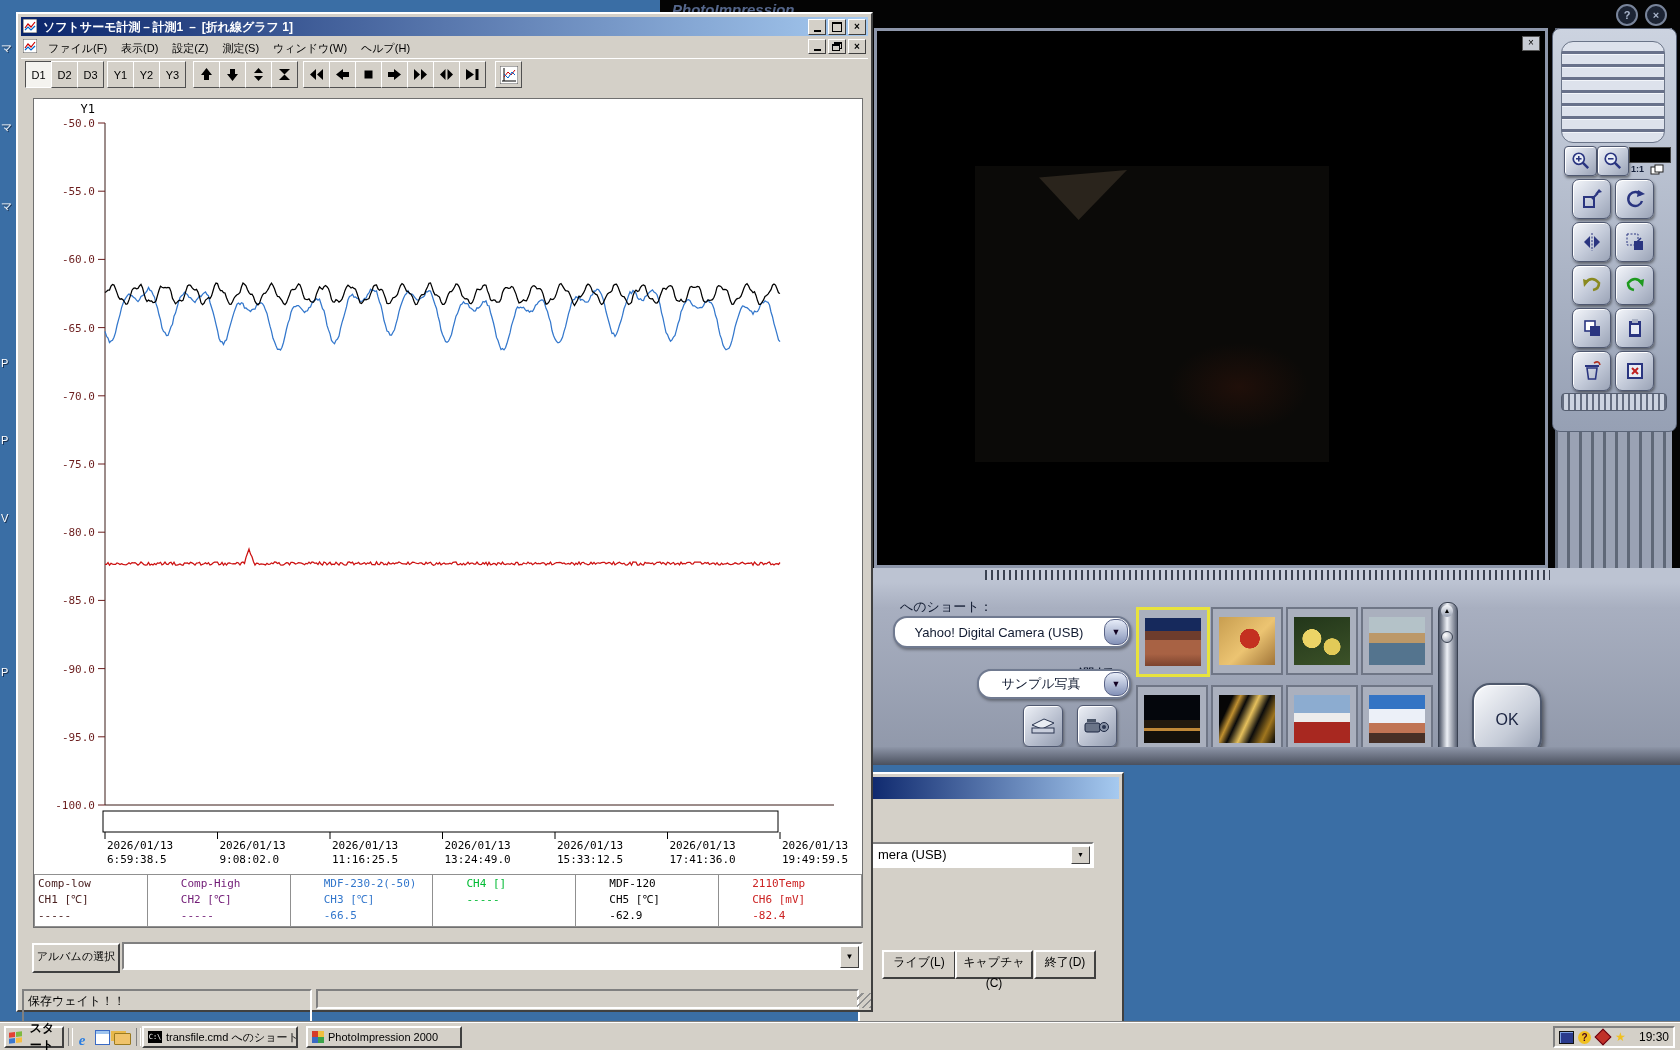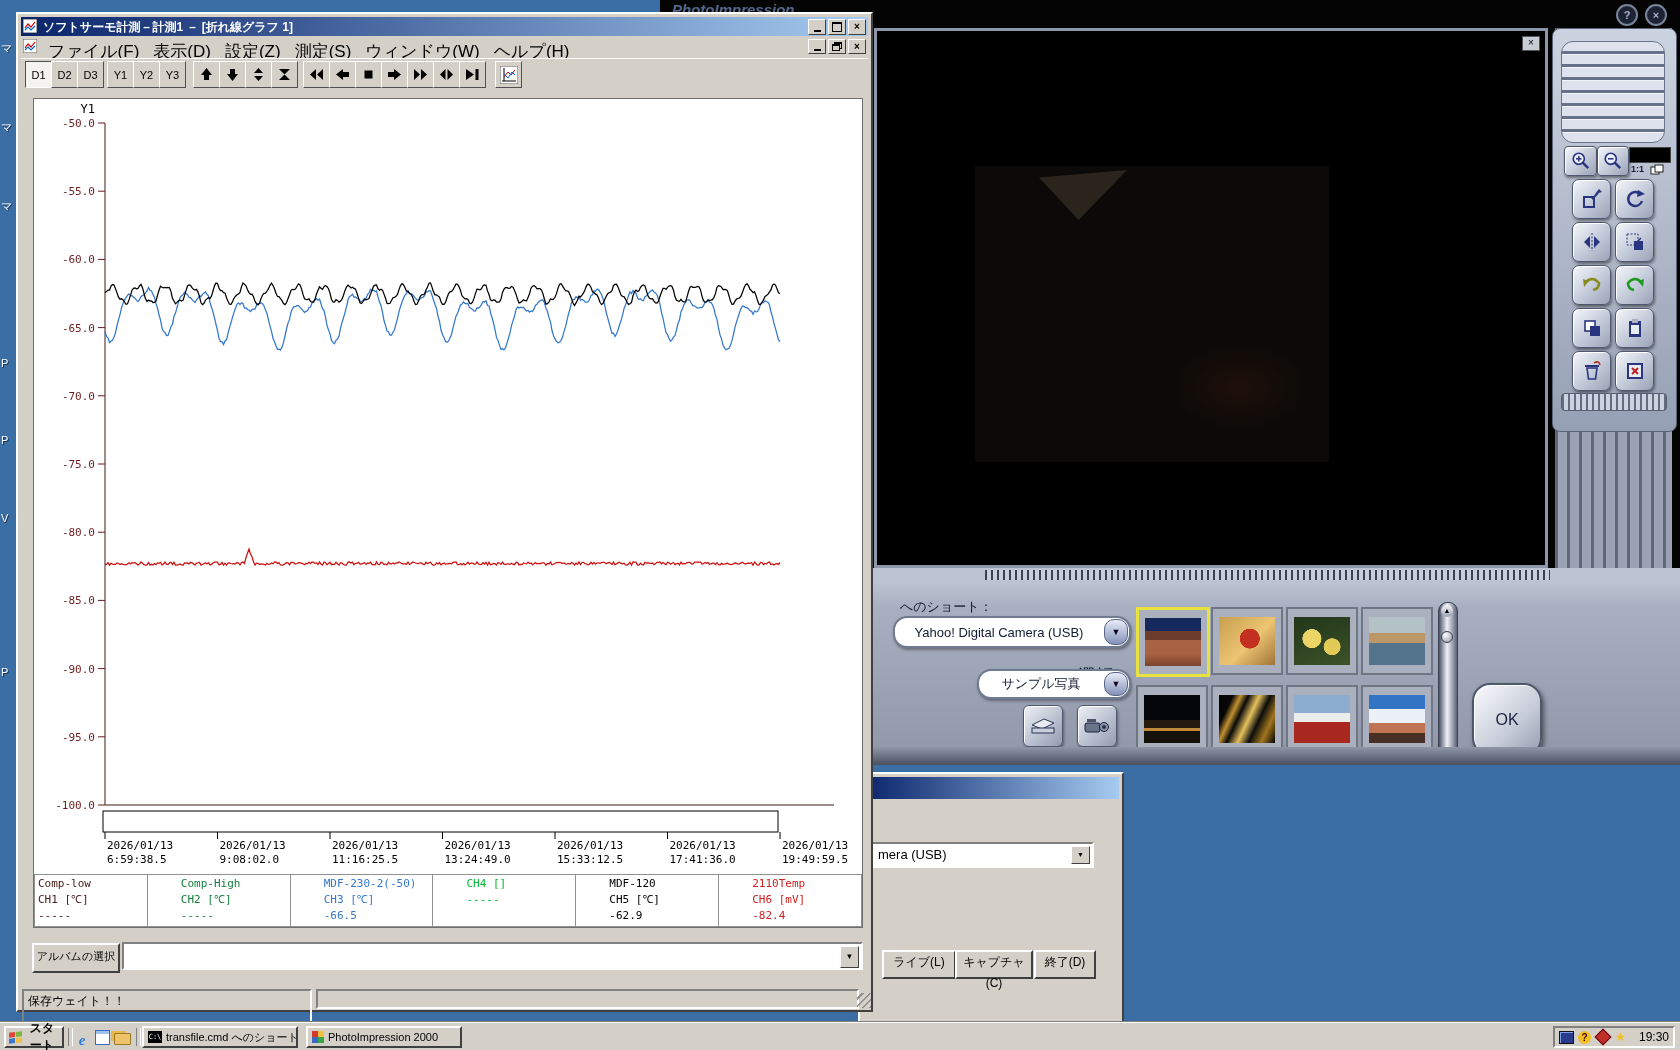--- a/index.html
+++ b/index.html
@@ -14,21 +14,21 @@
     border:1px solid;border-color:#ffffff #505050 #505050 #ffffff;
     display:flex;align-items:center;justify-content:center;font-size:11px;
     font-family:"Liberation Sans",sans-serif;}
   .tb-btn.active{border-color:#505050 #ffffff #ffffff #505050;background:#f4f3ef;}
   .cap-btn{width:16px;height:14px;margin-left:2px;background:#d4d0c8;
     border:1px solid;border-color:#ffffff #404040 #404040 #ffffff;
     display:inline-flex;align-items:center;justify-content:center;
     font-size:10px;line-height:10px;font-weight:bold;color:#000;}
   .titlebar{background:linear-gradient(90deg,#0a246a,#a6caf0);color:#fff;
     font-size:12px;font-weight:bold;display:flex;align-items:center;}
-  .menu-item{display:inline-block;padding:2px 7px 1px 7px;font-size:17px;color:#000;}
+  .menu-item{display:inline-block;padding:2px 7px 1px 7px;font-size:11px;color:#000;}
   
   .g-min{display:inline-block;width:7px;height:7px;border-bottom:2px solid #000;}
   .g-max{display:inline-block;width:8px;height:7px;border:1px solid #000;border-top-width:2px;}
   .g-restore{position:relative;display:inline-block;width:10px;height:9px;}
   .g-restore i{position:absolute;right:0;top:0;width:6px;height:4px;border:1px solid #000;border-top-width:2px;}
   .g-restore b{position:absolute;left:0;bottom:0;width:6px;height:4px;border:1px solid #000;border-top-width:2px;background:#d4d0c8;}
   .legend{display:flex;border:1px solid #909090;background:#fff;box-sizing:border-box;}
   .leg-cell{flex:1 1 0;border-right:1px solid #909090;padding:1px 3px;overflow:hidden;}
   .leg-cell:last-child{border-right:none;}
   .leg-cell div{font-family:"DejaVu Sans Mono",monospace;font-size:11px;line-height:16px;white-space:nowrap;}
@@ -447,21 +447,21 @@
         <polyline points="71.0,465.4 72.5,465.4 74.0,463.6 75.5,466.1 77.0,464.3 78.5,465.1 80.0,465.4 81.5,465.4 83.0,464.0 84.5,464.5 86.0,465.6 87.5,464.7 89.0,465.4 90.5,465.7 92.0,465.9 93.5,465.0 95.0,463.8 96.5,464.9 98.0,463.6 99.5,463.9 101.0,463.6 102.5,464.7 104.0,466.1 105.5,464.9 107.0,463.0 108.5,464.2 110.0,465.6 111.5,466.0 113.0,465.9 114.5,463.4 116.0,466.1 117.5,465.2 119.0,465.9 120.5,464.5 122.0,465.7 123.5,463.9 125.0,464.3 126.5,463.3 128.0,465.9 129.5,465.0 131.0,463.1 132.5,465.1 134.0,465.6 135.5,463.8 137.0,463.2 138.5,465.6 140.0,463.2 141.5,466.1 143.0,466.1 144.5,465.6 146.0,464.9 147.5,465.8 149.0,466.2 150.5,463.9 152.0,464.2 153.5,463.9 155.0,464.9 156.5,463.3 158.0,463.9 159.5,464.8 161.0,466.1 162.5,464.2 164.0,464.0 165.5,463.3 167.0,466.1 168.5,465.3 170.0,464.8 171.5,463.7 173.0,464.9 174.5,463.6 176.0,466.0 177.5,465.4 179.0,464.0 180.5,463.2 182.0,463.2 183.5,463.1 185.0,465.7 186.5,465.4 188.0,463.4 189.5,466.1 191.0,464.2 192.5,466.1 194.0,464.2 195.5,464.0 197.0,464.5 198.5,464.8 200.0,464.7 201.5,464.8 203.0,463.5 204.5,464.0 206.0,466.0 207.5,463.6 209.0,463.0 210.5,464.5 212.0,458.4 213.5,454.3 215.0,450.0 216.5,455.1 218.0,457.8 219.5,462.8 221.0,466.0 222.5,464.1 224.0,464.3 225.5,465.6 227.0,465.0 228.5,465.1 230.0,465.3 231.5,465.9 233.0,464.4 234.5,465.4 236.0,465.2 237.5,463.9 239.0,464.8 240.5,463.0 242.0,463.2 243.5,464.5 245.0,463.6 246.5,466.0 248.0,466.1 249.5,465.9 251.0,464.8 252.5,463.7 254.0,463.9 255.5,465.8 257.0,463.4 258.5,463.4 260.0,463.9 261.5,465.1 263.0,464.5 264.5,463.6 266.0,463.9 267.5,464.2 269.0,464.8 270.5,465.8 272.0,464.4 273.5,464.8 275.0,463.1 276.5,464.6 278.0,463.0 279.5,463.4 281.0,464.4 282.5,464.0 284.0,465.5 285.5,463.0 287.0,465.1 288.5,466.1 290.0,463.0 291.5,463.7 293.0,465.9 294.5,464.5 296.0,463.3 297.5,465.7 299.0,465.2 300.5,465.6 302.0,463.2 303.5,464.8 305.0,466.0 306.5,463.6 308.0,464.0 309.5,465.5 311.0,466.1 312.5,465.9 314.0,463.2 315.5,463.0 317.0,464.0 318.5,463.2 320.0,465.8 321.5,464.3 323.0,464.4 324.5,463.4 326.0,465.0 327.5,465.0 329.0,464.4 330.5,463.7 332.0,465.4 333.5,463.9 335.0,464.6 336.5,463.1 338.0,465.6 339.5,465.6 341.0,465.9 342.5,462.9 344.0,465.4 345.5,465.5 347.0,463.3 348.5,463.7 350.0,465.7 351.5,464.9 353.0,465.9 354.5,463.2 356.0,464.8 357.5,464.9 359.0,464.0 360.5,464.9 362.0,463.8 363.5,464.1 365.0,463.0 366.5,463.7 368.0,464.7 369.5,464.9 371.0,464.8 372.5,465.2 374.0,463.2 375.5,465.5 377.0,464.5 378.5,463.2 380.0,463.3 381.5,464.0 383.0,464.4 384.5,464.5 386.0,463.8 387.5,463.9 389.0,465.1 390.5,465.6 392.0,463.3 393.5,464.7 395.0,463.8 396.5,463.2 398.0,465.2 399.5,466.2 401.0,465.8 402.5,463.8 404.0,465.1 405.5,463.6 407.0,465.8 408.5,464.7 410.0,463.9 411.5,465.1 413.0,464.9 414.5,464.9 416.0,464.2 417.5,465.0 419.0,463.4 420.5,463.1 422.0,462.9 423.5,465.6 425.0,465.7 426.5,464.6 428.0,465.9 429.5,464.4 431.0,465.9 432.5,464.7 434.0,463.2 435.5,465.1 437.0,464.0 438.5,464.0 440.0,465.1 441.5,465.1 443.0,463.1 444.5,465.0 446.0,465.6 447.5,465.5 449.0,463.7 450.5,465.0 452.0,463.3 453.5,466.2 455.0,463.3 456.5,465.7 458.0,465.3 459.5,464.5 461.0,464.7 462.5,466.1 464.0,463.7 465.5,464.1 467.0,465.4 468.5,463.1 470.0,465.2 471.5,465.5 473.0,464.9 474.5,464.8 476.0,465.4 477.5,464.2 479.0,465.2 480.5,465.7 482.0,463.3 483.5,463.4 485.0,465.9 486.5,465.5 488.0,465.6 489.5,463.9 491.0,464.5 492.5,464.8 494.0,463.1 495.5,464.6 497.0,463.9 498.5,465.6 500.0,464.8 501.5,463.5 503.0,464.9 504.5,464.5 506.0,464.8 507.5,464.2 509.0,463.6 510.5,464.3 512.0,466.1 513.5,464.5 515.0,465.0 516.5,463.1 518.0,465.8 519.5,465.3 521.0,464.2 522.5,463.6 524.0,463.6 525.5,463.5 527.0,463.7 528.5,464.5 530.0,463.9 531.5,465.0 533.0,464.8 534.5,464.4 536.0,465.2 537.5,463.5 539.0,464.2 540.5,466.0 542.0,464.2 543.5,465.4 545.0,463.0 546.5,465.6 548.0,463.5 549.5,463.3 551.0,464.7 552.5,465.0 554.0,465.9 555.5,465.2 557.0,463.3 558.5,465.0 560.0,463.4 561.5,465.2 563.0,464.0 564.5,463.8 566.0,464.3 567.5,463.7 569.0,463.4 570.5,463.4 572.0,464.7 573.5,464.1 575.0,463.5 576.5,464.0 578.0,465.5 579.5,463.0 581.0,465.9 582.5,464.8 584.0,463.9 585.5,463.2 587.0,464.4 588.5,464.9 590.0,464.2 591.5,465.9 593.0,466.1 594.5,465.0 596.0,463.3 597.5,466.2 599.0,463.0 600.5,463.2 602.0,463.1 603.5,466.1 605.0,466.1 606.5,464.2 608.0,465.6 609.5,466.0 611.0,463.4 612.5,464.1 614.0,464.0 615.5,464.2 617.0,464.5 618.5,463.9 620.0,465.7 621.5,464.6 623.0,463.3 624.5,463.4 626.0,463.0 627.5,464.8 629.0,463.6 630.5,464.5 632.0,465.8 633.5,463.2 635.0,463.8 636.5,465.2 638.0,464.3 639.5,463.5 641.0,465.6 642.5,464.8 644.0,464.2 645.5,465.9 647.0,463.1 648.5,465.0 650.0,464.5 651.5,464.9 653.0,463.6 654.5,463.3 656.0,463.4 657.5,464.8 659.0,465.1 660.5,463.2 662.0,463.1 663.5,463.2 665.0,463.1 666.5,463.2 668.0,465.0 669.5,464.7 671.0,463.4 672.5,464.2 674.0,463.6 675.5,465.5 677.0,464.8 678.5,464.2 680.0,464.2 681.5,465.6 683.0,463.7 684.5,465.7 686.0,466.1 687.5,464.2 689.0,465.5 690.5,464.8 692.0,464.9 693.5,464.1 695.0,465.2 696.5,465.6 698.0,465.4 699.5,464.9 701.0,463.8 702.5,464.4 704.0,465.1 705.5,464.8 707.0,463.9 708.5,463.2 710.0,464.4 711.5,465.1 713.0,464.3 714.5,464.1 716.0,464.3 717.5,463.7 719.0,466.1 720.5,463.0 722.0,464.7 723.5,466.0 725.0,465.8 726.5,463.5 728.0,463.6 729.5,465.6 731.0,464.4 732.5,464.9 734.0,463.5 735.5,463.1 737.0,465.7 738.5,465.0 740.0,465.9 741.5,464.8 743.0,464.6 744.5,465.4 746.0,463.5 " fill="none" stroke="#cc1111" stroke-width="1.25"></polyline>
         <polyline points="71.0,232.4 72.5,237.3 74.0,239.0 75.5,243.5 77.0,242.0 78.5,241.2 80.0,238.2 81.5,233.6 83.0,226.5 84.5,220.8 86.0,215.6 87.5,208.9 89.0,204.6 90.5,201.1 92.0,198.7 93.5,196.4 95.0,194.9 96.5,196.7 98.0,196.7 99.5,198.3 101.0,199.2 102.5,201.1 104.0,202.6 105.5,200.7 107.0,197.4 108.5,196.6 110.0,195.7 111.5,193.9 113.0,192.0 114.5,188.5 116.0,191.4 117.5,191.9 119.0,195.5 120.5,198.2 122.0,204.7 123.5,209.0 125.0,215.8 126.5,220.9 128.0,229.0 129.5,232.4 131.0,233.5 132.5,236.6 134.0,236.4 135.5,232.2 137.0,227.8 138.5,225.2 140.0,217.1 141.5,214.1 143.0,208.5 144.5,203.1 146.0,198.5 147.5,196.8 149.0,195.8 150.5,193.3 152.0,194.5 153.5,195.6 155.0,198.4 156.5,198.6 158.0,200.5 159.5,202.1 161.0,203.5 162.5,200.8 164.0,199.2 165.5,196.7 167.0,197.6 168.5,195.3 170.0,193.9 171.5,192.9 173.0,195.5 174.5,196.9 176.0,203.5 177.5,208.2 179.0,213.0 180.5,218.8 182.0,225.4 183.5,231.5 185.0,239.2 186.5,242.6 188.0,242.6 189.5,245.5 191.0,242.0 192.5,240.8 194.0,234.4 195.5,228.9 197.0,223.7 198.5,218.4 200.0,213.4 201.5,209.3 203.0,205.2 204.5,204.0 206.0,205.5 207.5,203.7 209.0,204.5 210.5,209.1 212.0,209.0 213.5,210.5 215.0,211.3 216.5,212.5 218.0,210.6 219.5,210.2 221.0,210.2 222.5,206.3 224.0,204.7 225.5,204.7 227.0,203.7 228.5,204.6 230.0,207.0 231.5,211.1 233.0,214.4 234.5,221.1 236.0,227.2 237.5,232.3 239.0,239.3 240.5,242.7 242.0,246.8 243.5,250.4 245.0,250.1 246.5,251.1 248.0,248.2 249.5,243.5 251.0,237.0 252.5,230.0 254.0,224.1 255.5,220.4 257.0,213.2 258.5,209.5 260.0,207.5 261.5,207.5 263.0,206.7 264.5,206.6 266.0,208.1 267.5,209.8 269.0,211.7 270.5,213.5 272.0,212.1 273.5,211.8 275.0,208.6 276.5,208.0 278.0,204.0 279.5,202.1 281.0,201.2 282.5,199.7 284.0,201.2 285.5,200.0 287.0,204.8 288.5,209.7 290.0,211.6 291.5,218.1 293.0,226.4 294.5,230.9 296.0,234.9 297.5,241.4 299.0,243.4 300.5,244.7 302.0,241.3 303.5,240.1 305.0,237.0 306.5,229.3 308.0,223.6 309.5,218.8 311.0,213.3 312.5,207.9 314.0,200.8 315.5,197.5 317.0,196.8 318.5,195.3 320.0,198.3 321.5,197.9 323.0,199.3 324.5,199.6 326.0,202.1 327.5,202.4 329.0,201.4 330.5,199.4 332.0,199.2 333.5,195.5 335.0,193.9 336.5,190.3 338.0,191.5 339.5,191.1 341.0,192.5 342.5,191.8 344.0,197.9 345.5,203.0 347.0,206.5 348.5,213.3 350.0,221.5 351.5,226.4 353.0,232.1 354.5,232.8 356.0,236.1 357.5,236.1 359.0,233.3 360.5,230.7 362.0,224.9 363.5,219.7 365.0,212.6 366.5,207.5 368.0,203.3 369.5,199.2 371.0,196.0 372.5,194.5 374.0,191.9 375.5,194.7 377.0,195.0 378.5,195.4 380.0,197.3 381.5,199.4 383.0,200.8 384.5,201.1 386.0,199.8 387.5,198.7 389.0,198.2 390.5,196.8 392.0,192.7 393.5,192.9 395.0,191.7 396.5,192.0 398.0,196.3 399.5,201.0 401.0,205.5 402.5,209.5 404.0,217.2 405.5,222.5 407.0,231.0 408.5,235.4 410.0,238.8 411.5,242.6 413.0,243.2 414.5,242.2 416.0,238.9 417.5,235.5 419.0,228.9 420.5,223.1 422.0,217.2 423.5,214.6 425.0,210.3 426.5,205.9 428.0,205.1 429.5,202.8 431.0,204.7 432.5,204.6 434.0,204.8 435.5,208.6 437.0,209.2 438.5,210.4 440.0,212.0 441.5,211.8 443.0,208.8 444.5,209.0 446.0,207.8 447.5,205.7 449.0,202.5 450.5,203.1 452.0,201.9 453.5,206.5 455.0,206.7 456.5,213.5 458.0,218.5 459.5,224.0 461.0,230.6 462.5,238.4 464.0,241.6 465.5,246.4 467.0,250.6 468.5,249.5 470.0,250.9 471.5,248.8 473.0,244.3 474.5,239.0 476.0,233.9 477.5,226.6 479.0,221.9 480.5,217.3 482.0,210.8 483.5,208.0 485.0,209.0 486.5,208.1 488.0,208.8 489.5,208.2 491.0,210.3 492.5,212.0 494.0,211.3 495.5,213.1 497.0,212.0 498.5,212.5 500.0,209.9 501.5,206.3 503.0,205.4 504.5,202.9 506.0,201.8 507.5,200.8 509.0,201.1 510.5,204.0 512.0,209.3 513.5,212.5 515.0,218.6 516.5,222.8 518.0,231.5 519.5,236.5 521.0,239.9 522.5,242.4 524.0,243.8 525.5,243.3 527.0,241.3 528.5,238.3 530.0,232.6 531.5,227.9 533.0,221.3 534.5,214.8 536.0,210.0 537.5,203.7 539.0,200.8 540.5,200.4 542.0,197.6 543.5,198.8 545.0,197.3 546.5,201.1 548.0,200.4 549.5,201.2 551.0,203.0 552.5,203.1 554.0,203.0 555.5,200.5 557.0,196.4 558.5,195.8 560.0,192.0 561.5,192.2 563.0,190.2 564.5,190.6 566.0,192.9 567.5,195.5 569.0,199.7 570.5,205.1 572.0,212.5 573.5,218.2 575.0,223.5 576.5,229.1 578.0,234.4 579.5,234.1 581.0,237.5 582.5,235.0 584.0,231.1 585.5,226.0 587.0,221.8 588.5,216.4 590.0,209.8 591.5,206.0 593.0,201.4 594.5,196.8 596.0,192.8 597.5,194.6 599.0,191.5 600.5,192.7 602.0,194.2 603.5,198.9 605.0,200.5 606.5,199.7 608.0,201.5 609.5,201.6 611.0,197.8 612.5,196.9 614.0,194.9 615.5,193.2 617.0,192.0 618.5,190.9 620.0,193.1 621.5,193.9 623.0,195.7 624.5,200.3 626.0,205.5 627.5,213.6 629.0,219.1 630.5,226.5 632.0,233.6 633.5,235.6 635.0,239.4 636.5,242.2 638.0,240.9 639.5,238.0 641.0,236.5 642.5,230.9 644.0,224.8 645.5,220.8 647.0,212.6 648.5,209.8 650.0,205.6 651.5,203.5 653.0,201.0 654.5,200.6 656.0,201.7 657.5,204.7 659.0,206.9 660.5,206.8 662.0,208.1 663.5,209.0 665.0,208.9 666.5,208.3 668.0,208.6 669.5,206.6 671.0,203.4 672.5,202.5 674.0,201.0 675.5,203.1 677.0,203.6 678.5,205.7 680.0,209.7 681.5,216.3 683.0,220.4 684.5,228.9 686.0,235.9 687.5,239.9 689.0,246.1 690.5,248.9 692.0,250.8 693.5,250.0 695.0,249.3 696.5,246.3 698.0,241.4 699.5,235.3 701.0,228.2 702.5,223.0 704.0,218.4 705.5,213.8 707.0,209.6 708.5,206.9 710.0,207.4 711.5,208.4 713.0,208.7 714.5,209.9 716.0,211.6 717.5,212.2 719.0,215.2 720.5,212.0 722.0,212.8 723.5,212.5 725.0,210.1 726.5,205.5 728.0,203.4 729.5,203.8 731.0,201.9 732.5,202.8 734.0,203.3 735.5,206.0 737.0,213.0 738.5,217.7 740.0,224.6 741.5,229.6 743.0,235.2 744.5,240.9 746.0,242.6 " fill="none" stroke="#3377cc" stroke-width="1.25"></polyline>
         <polyline points="71.0,193.4 72.5,192.4 74.0,191.0 75.5,191.0 77.0,187.2 78.5,185.5 80.0,186.1 81.5,189.7 83.0,193.9 84.5,198.1 86.0,200.2 87.5,199.8 89.0,200.8 90.5,203.0 92.0,205.3 93.5,204.8 95.0,200.9 96.5,196.4 98.0,191.2 99.5,189.3 101.0,189.0 102.5,189.8 104.0,189.4 105.5,187.0 107.0,185.4 108.5,188.7 110.0,194.5 111.5,199.7 113.0,202.4 114.5,201.1 116.0,202.0 117.5,201.8 119.0,203.5 120.5,203.3 122.0,202.0 123.5,196.4 125.0,191.3 126.5,187.3 128.0,188.3 129.5,188.8 131.0,188.3 132.5,188.9 134.0,188.5 135.5,188.8 137.0,192.6 138.5,199.4 140.0,202.0 141.5,204.7 143.0,203.4 144.5,201.8 146.0,201.1 147.5,202.1 149.0,201.4 150.5,196.6 152.0,191.6 153.5,187.0 155.0,186.0 156.5,186.3 158.0,188.7 159.5,190.3 161.0,191.0 162.5,190.4 164.0,193.1 165.5,197.6 167.0,203.8 168.5,205.6 170.0,204.3 171.5,201.1 173.0,199.9 174.5,198.5 176.0,199.6 177.5,197.1 179.0,192.0 180.5,186.8 182.0,184.1 183.5,184.6 185.0,189.0 186.5,191.6 188.0,191.7 189.5,193.7 191.0,194.0 192.5,198.7 194.0,202.2 195.5,205.2 197.0,205.4 198.5,202.7 200.0,199.2 201.5,197.2 203.0,195.8 204.5,195.1 206.0,193.4 207.5,187.8 209.0,184.0 210.5,185.3 212.0,186.8 213.5,190.8 215.0,193.6 216.5,195.3 218.0,195.2 219.5,197.7 221.0,202.4 222.5,204.7 224.0,205.8 225.5,204.2 227.0,199.6 228.5,196.0 230.0,194.4 231.5,194.1 233.0,192.0 234.5,189.7 236.0,186.3 237.5,184.1 239.0,186.5 240.5,189.8 242.0,194.3 243.5,197.5 245.0,197.6 246.5,199.6 248.0,201.7 249.5,204.5 251.0,205.6 252.5,203.7 254.0,199.6 255.5,195.8 257.0,191.3 258.5,190.3 260.0,190.5 261.5,190.0 263.0,187.2 264.5,184.9 266.0,185.9 267.5,189.9 269.0,195.4 270.5,199.8 272.0,200.4 273.5,200.5 275.0,199.9 276.5,202.4 278.0,203.2 279.5,203.2 281.0,200.4 282.5,194.9 284.0,191.3 285.5,187.9 287.0,189.3 288.5,190.3 290.0,187.7 291.5,186.6 293.0,187.8 294.5,189.7 296.0,194.1 297.5,200.5 299.0,202.8 300.5,203.0 302.0,200.6 303.5,201.4 305.0,203.1 306.5,202.1 308.0,200.1 309.5,196.3 311.0,191.4 312.5,188.1 314.0,186.2 315.5,187.4 317.0,189.0 318.5,188.2 320.0,189.4 321.5,190.1 323.0,194.3 324.5,199.0 326.0,203.7 327.5,204.5 329.0,202.6 330.5,200.4 332.0,200.9 333.5,200.2 335.0,199.6 336.5,195.1 338.0,191.5 339.5,187.2 341.0,186.2 342.5,186.0 344.0,189.8 345.5,191.3 347.0,190.2 348.5,191.1 350.0,195.1 351.5,199.3 353.0,204.4 354.5,204.7 356.0,204.3 357.5,201.5 359.0,198.7 360.5,198.4 362.0,197.3 363.5,195.4 365.0,190.6 366.5,186.5 368.0,184.6 369.5,185.7 371.0,188.8 372.5,192.1 374.0,192.4 375.5,194.3 377.0,195.2 378.5,197.9 380.0,202.3 381.5,205.5 383.0,205.3 384.5,202.1 386.0,198.0 387.5,195.8 389.0,195.7 390.5,195.0 392.0,191.1 393.5,187.9 395.0,184.3 396.5,183.9 398.0,188.1 399.5,192.9 401.0,195.8 402.5,195.8 404.0,197.1 405.5,198.1 407.0,202.7 408.5,205.3 410.0,205.4 411.5,203.4 413.0,198.8 414.5,194.9 416.0,192.7 417.5,192.7 419.0,190.7 420.5,188.0 422.0,184.9 423.5,185.3 425.0,187.6 426.5,191.5 428.0,196.8 429.5,198.4 431.0,199.9 432.5,199.6 434.0,200.4 435.5,204.1 437.0,204.8 438.5,203.2 440.0,199.4 441.5,194.4 443.0,190.1 444.5,190.4 446.0,190.8 447.5,189.9 449.0,186.8 450.5,186.0 452.0,186.2 453.5,191.9 455.0,195.5 456.5,200.8 458.0,201.7 459.5,201.0 461.0,201.1 462.5,203.2 464.0,203.2 465.5,202.9 467.0,200.1 468.5,193.4 470.0,190.2 471.5,188.6 473.0,188.6 474.5,189.3 476.0,189.2 477.5,187.4 479.0,188.1 480.5,191.4 482.0,195.1 483.5,200.1 485.0,203.9 486.5,203.4 488.0,202.2 489.5,200.7 491.0,201.7 492.5,201.9 494.0,198.6 495.5,194.7 497.0,189.2 498.5,187.2 500.0,186.7 501.5,187.6 503.0,189.8 504.5,189.6 506.0,189.7 507.5,191.0 509.0,194.9 510.5,200.5 512.0,205.1 513.5,204.6 515.0,203.0 516.5,199.8 518.0,200.5 519.5,200.1 521.0,198.3 522.5,194.4 524.0,189.4 525.5,185.4 527.0,184.5 528.5,186.9 530.0,189.3 531.5,191.7 533.0,191.9 534.5,192.5 536.0,195.8 537.5,199.4 539.0,204.0 540.5,206.6 542.0,203.9 543.5,201.3 545.0,197.4 546.5,197.9 548.0,196.1 549.5,193.9 551.0,190.7 552.5,186.7 554.0,185.1 555.5,186.0 557.0,188.4 558.5,192.7 560.0,193.5 561.5,195.2 563.0,195.8 564.5,199.0 566.0,203.3 567.5,205.5 569.0,204.5 570.5,200.9 572.0,197.7 573.5,194.9 575.0,193.7 576.5,193.2 578.0,191.6 579.5,186.5 581.0,185.4 582.5,185.1 584.0,187.9 585.5,192.0 587.0,195.9 588.5,197.4 590.0,197.6 591.5,200.1 593.0,203.3 594.5,205.4 596.0,204.7 597.5,203.4 599.0,196.8 600.5,192.9 602.0,191.1 603.5,192.5 605.0,191.7 606.5,188.3 608.0,186.5 609.5,186.0 611.0,186.9 612.5,192.1 614.0,196.7 615.5,199.3 617.0,199.8 618.5,199.7 620.0,202.1 621.5,203.8 623.0,204.0 624.5,202.1 626.0,197.3 627.5,193.2 629.0,189.4 630.5,189.3 632.0,190.4 633.5,188.3 635.0,187.0 636.5,186.7 638.0,187.5 639.5,191.3 641.0,197.8 642.5,201.2 644.0,201.9 645.5,202.3 647.0,200.3 648.5,202.3 650.0,203.1 651.5,202.6 653.0,198.1 654.5,192.5 656.0,188.2 657.5,187.4 659.0,188.3 660.5,188.3 662.0,188.1 663.5,187.4 665.0,187.7 666.5,190.9 668.0,197.1 669.5,201.8 671.0,203.2 672.5,203.0 674.0,201.0 675.5,201.4 677.0,201.2 678.5,200.7 680.0,198.3 681.5,194.4 683.0,188.2 684.5,186.6 686.0,187.1 687.5,188.1 689.0,190.5 690.5,190.4 692.0,190.6 693.5,191.9 695.0,196.8 696.5,202.1 698.0,205.3 699.5,205.1 701.0,202.2 702.5,200.1 704.0,199.4 705.5,199.0 707.0,197.1 708.5,193.2 710.0,189.1 711.5,185.8 713.0,184.7 714.5,186.8 716.0,190.1 717.5,191.7 719.0,193.7 720.5,192.7 722.0,196.4 723.5,201.6 725.0,205.4 726.5,205.3 728.0,203.3 729.5,200.9 731.0,197.4 732.5,196.5 734.0,195.1 735.5,192.9 737.0,190.6 738.5,186.2 740.0,185.1 741.5,186.1 743.0,189.8 744.5,193.8 746.0,194.5 " fill="none" stroke="#000000" stroke-width="1.25"></polyline>
       </svg>
     <div id="legend" class="legend abs" style="left:0;top:775px;width:828px;height:53px;gap:30px;">
         <div class="leg-cell" style="color: rgb(74, 32, 32);">
           <div>Comp-low</div>
           <div>CH1 [℃]</div>
           <div>-----</div>
         </div>
-        <div class="leg-cell" style="color: #15803d;">
+        <div class="leg-cell" style="color: #701a75;">
           <div>Comp-High</div>
           <div>CH2 [℃]</div>
           <div>-----</div>
         </div>
         <div class="leg-cell" style="color: rgb(51, 119, 204);">
           <div>MDF-230-2(-50)</div>
           <div>CH3 [℃]</div>
           <div>-66.5</div>
         </div>
         <div class="leg-cell" style="color: rgb(0, 187, 51);">

